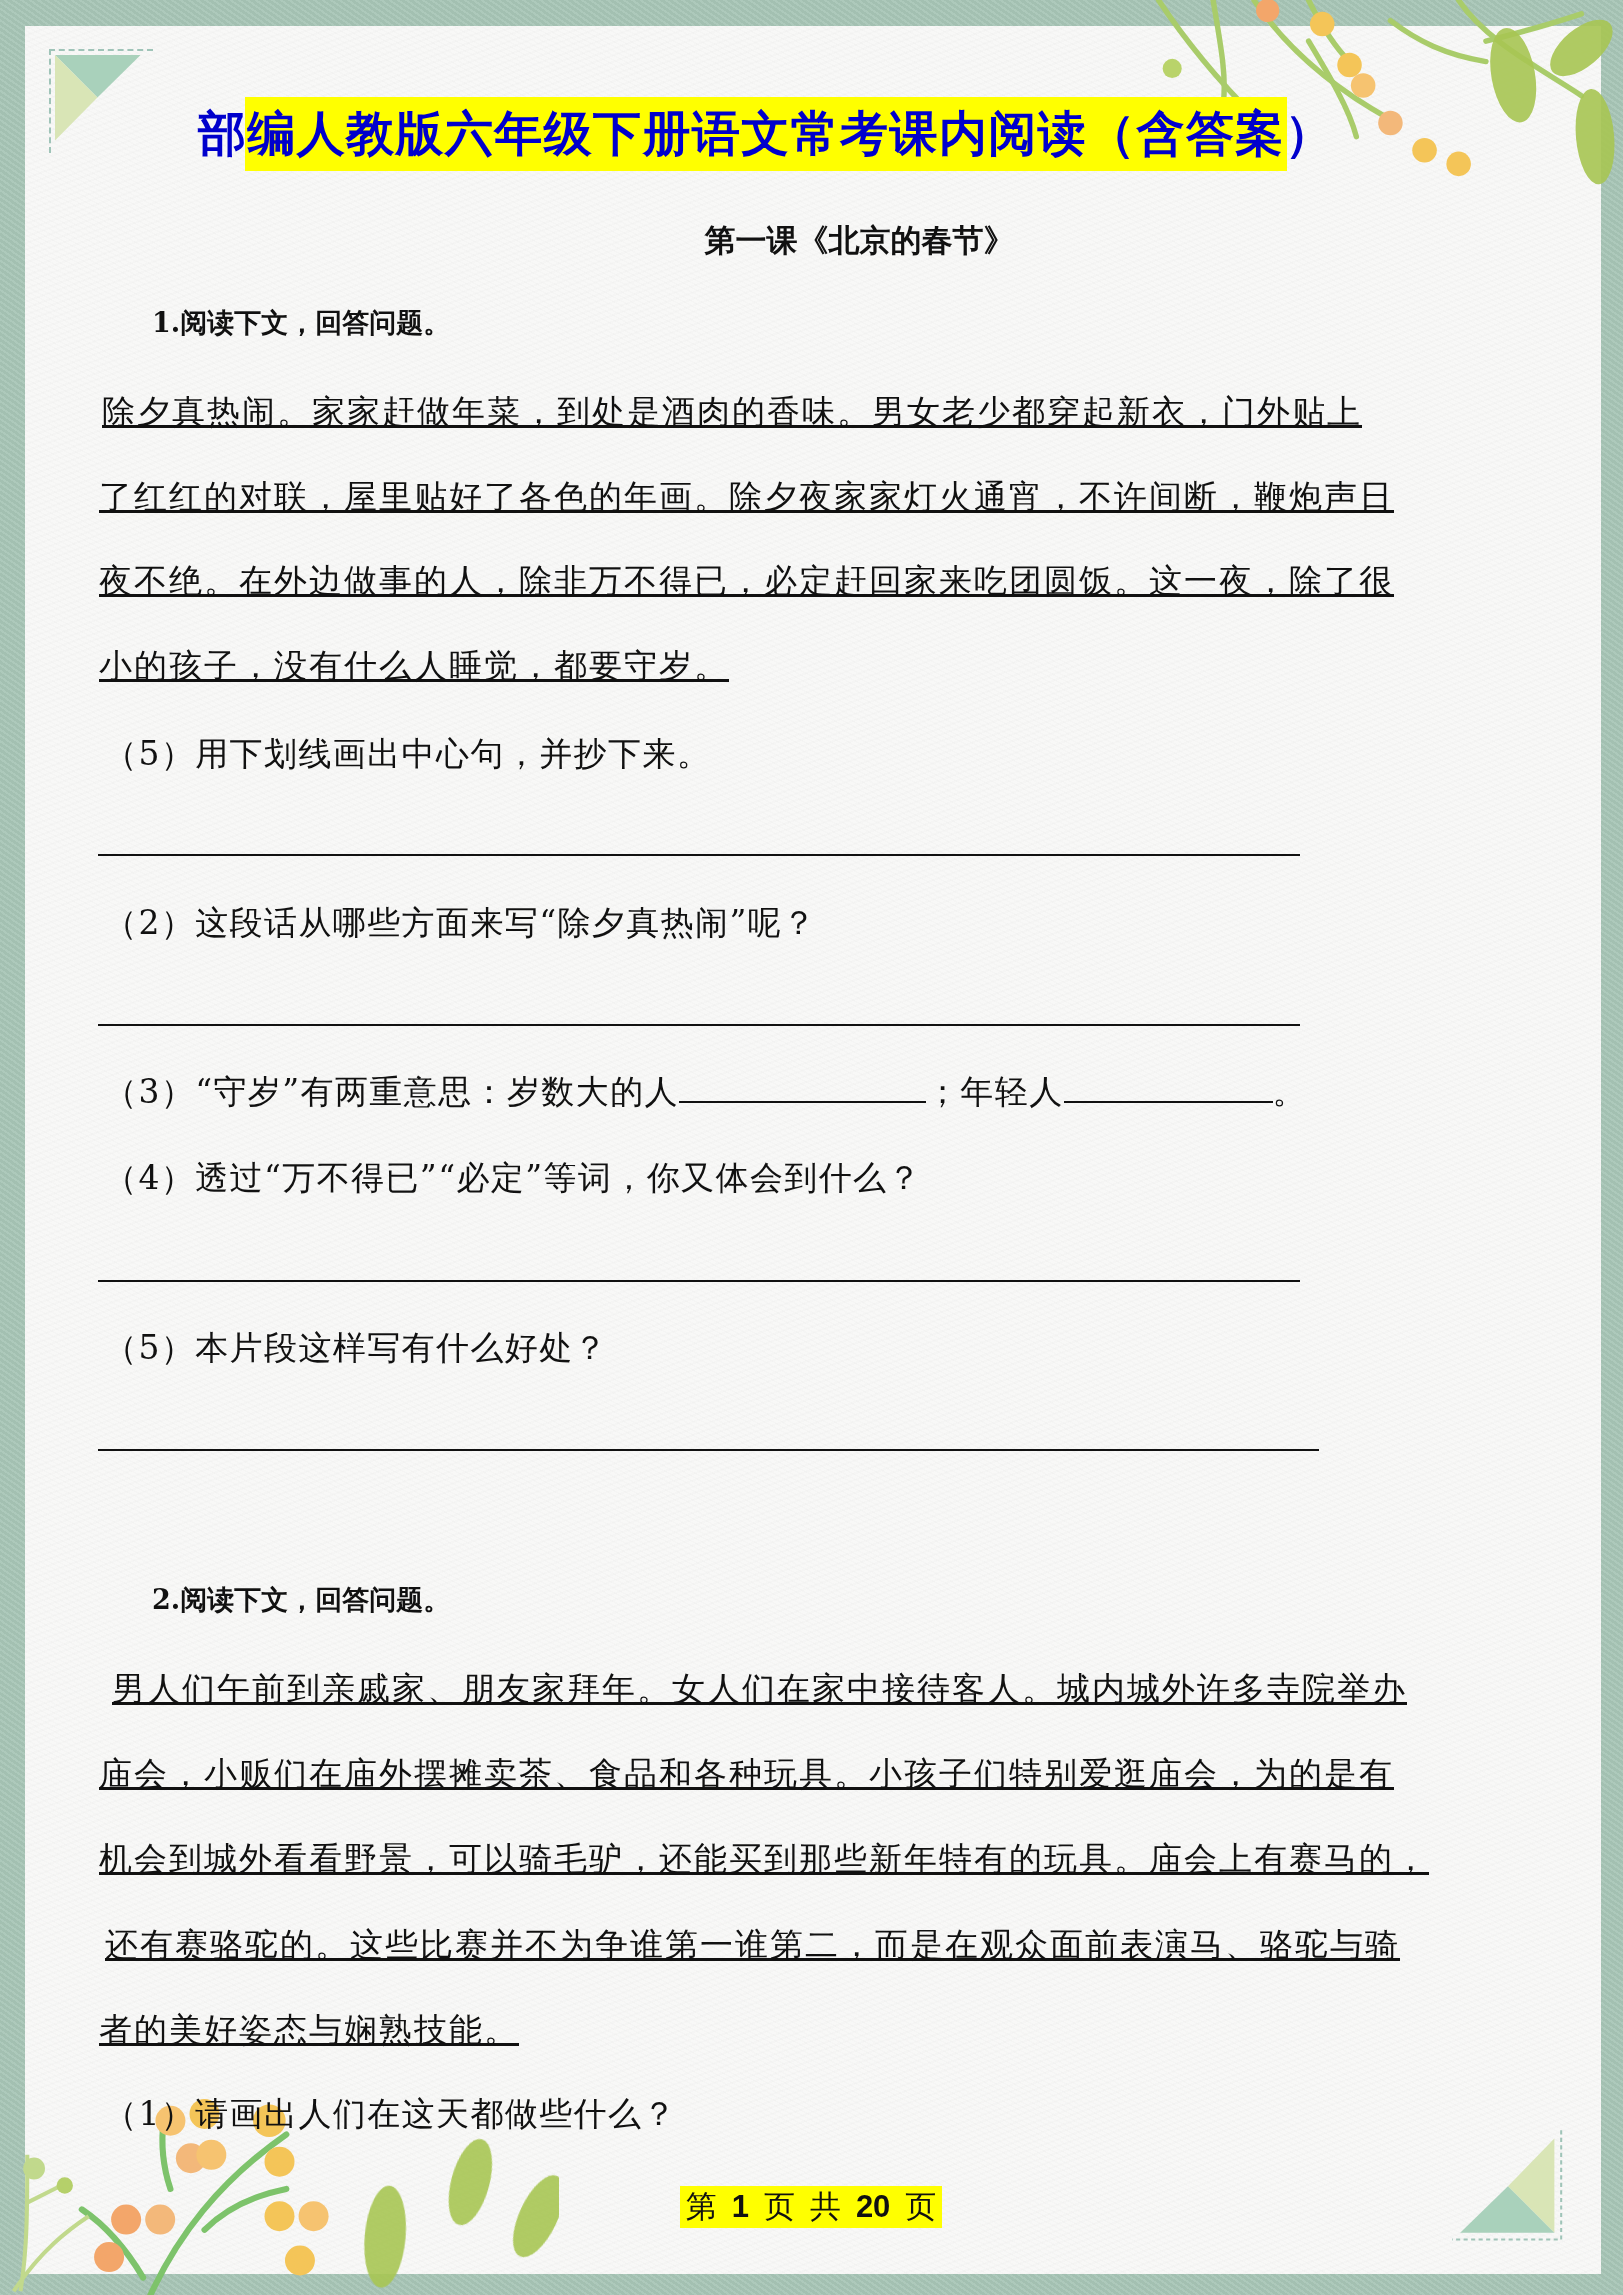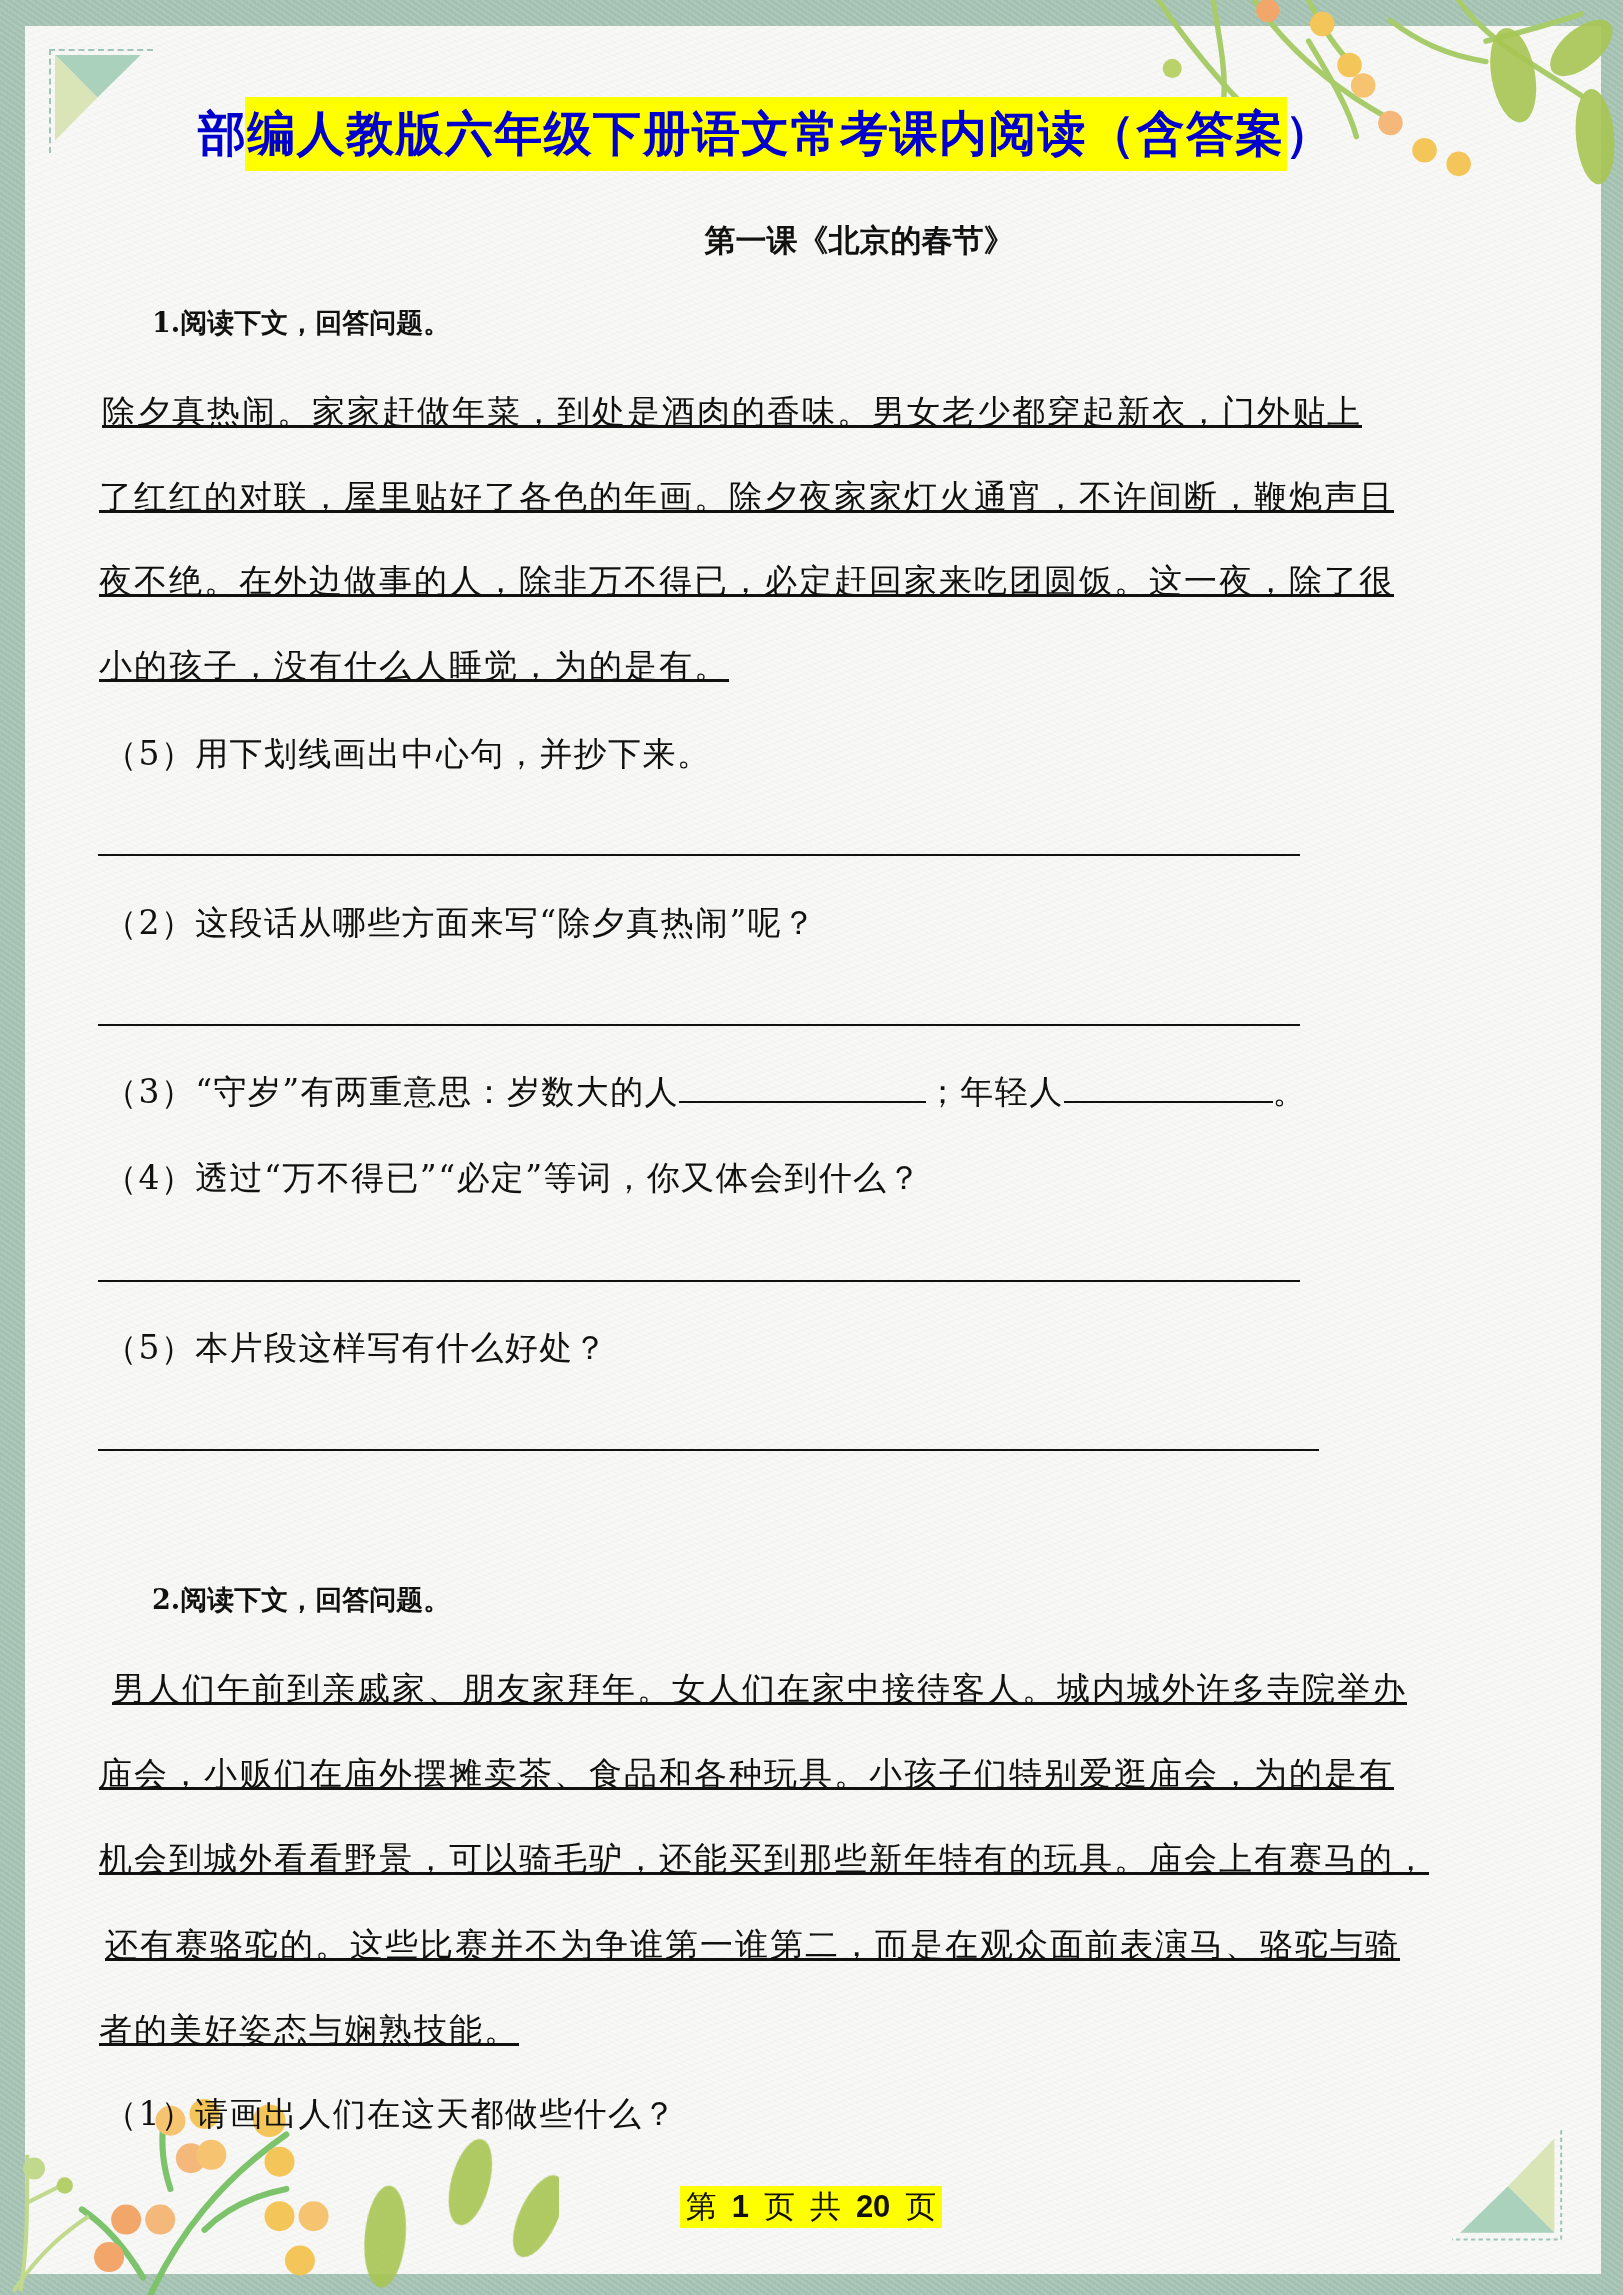--- a/index.html
+++ b/index.html
@@ -137,21 +137,21 @@
   <span class="title-text">部编人教版六年级下册语文常考课内阅读（含答案）</span>
 </div>
 <div class="subtitle">第一课《北京的春节》</div>
 
 <div class="section-head" style="top:305px">1.阅读下文，回答问题。</div>
 
 <div>
   <div class="line" style="left:102px;top:390px">  除夕真热闹。家家赶做年菜，到处是酒肉的香味。男女老少都穿起新衣，门外贴上</div>
   <div class="line" style="left:99px;top:475px">了红红的对联，屋里贴好了各色的年画。除夕夜家家灯火通宵，不许间断，鞭炮声日</div>
   <div class="line" style="left:99px;top:559px">夜不绝。在外边做事的人，除非万不得已，必定赶回家来吃团圆饭。这一夜，除了很</div>
-  <div class="line" style="left:99px;top:644px">小的孩子，没有什么人睡觉，为的是有。</div>
+  <div class="line" style="left:99px;top:644px">小的孩子，没有什么人睡觉，都要守岁。</div>
 </div>
 
 <div class="q" style="top:732px">（5）用下划线画出中心句，并抄下来。</div>
 <div class="answer-line" style="left:98px;top:854px;width:1202px"></div>
 
 <div class="q" style="top:901px">（2）这段话从哪些方面来写“除夕真热闹”呢？</div>
 <div class="answer-line" style="left:98px;top:1024px;width:1202px"></div>
 
 <div class="q" style="top:1070px">
   <span>（3）“守岁”有两重意思：岁数大的人</span><span class="blank" style="width:247px"></span><span>；年轻人</span><span class="blank" style="width:209px"></span><span>。</span>

